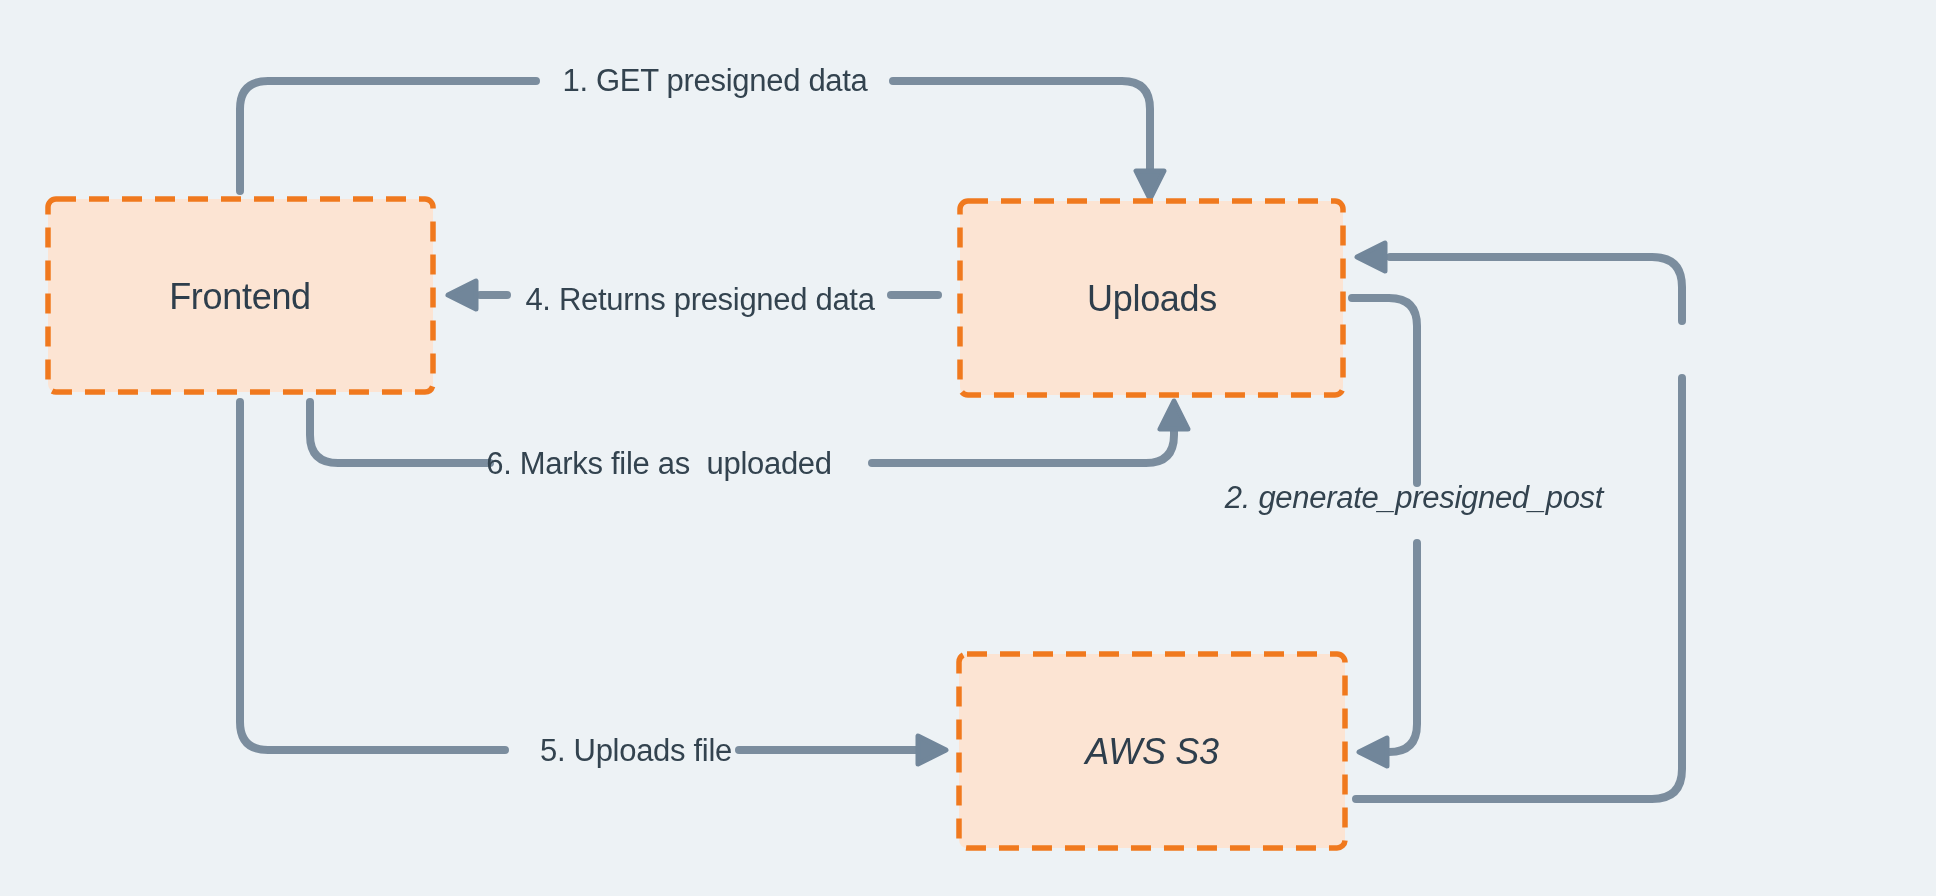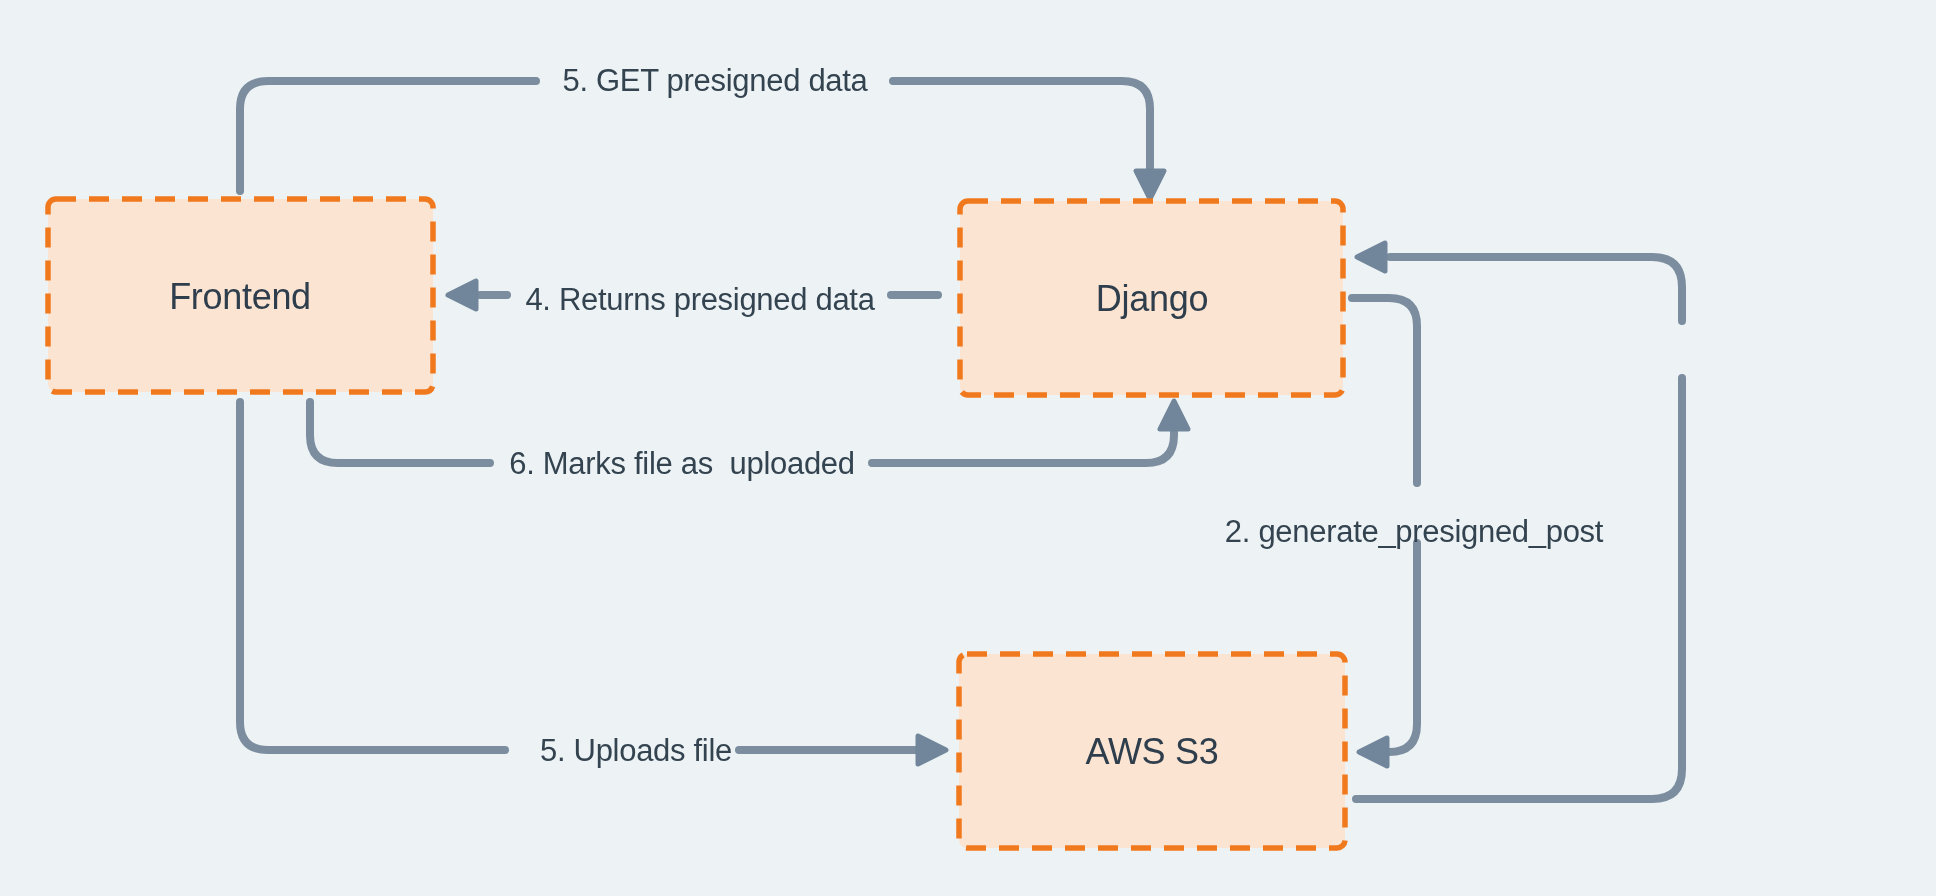--- a/index.html
+++ b/index.html
@@ -62,22 +62,22 @@
       <path class="edge-line" d="M 872 463 L 1146 463 Q 1174 463 1174 435 L 1174 426"></path>
       <polygon class="edge-head" points="1160,429 1188,429 1174,401"></polygon>
     </g>
 
     <rect class="node-rect" x="48" y="199" width="385" height="193" rx="8"></rect>
     <rect class="node-rect" x="960" y="201" width="383" height="194" rx="8"></rect>
     <rect class="node-rect" x="959" y="654" width="386" height="194" rx="8"></rect>
   </svg>
 
   <div class="node-label" style="left:240px;top:297px;">Frontend</div>
-  <div class="node-label" style="left:1152px;top:299px;">Django</div>
-  <div class="node-label" style="left:1152px;top:752px;">AWS S3</div>
+  <div class="node-label" style="left:1152px;top:299px;">Uploads</div>
+  <div class="node-label" style="left:1152px;top:752px;font-style:italic;">AWS S3</div>
 
-  <div class="edge-label" style="left:715px;top:81px;">5. GET presigned data</div>
-  <div class="edge-label" style="left:1414px;top:532px;">2. generate_presigned_post</div>
+  <div class="edge-label" style="left:715px;top:81px;">1. GET presigned data</div>
+  <div class="edge-label" style="left:1414px;top:498px;font-style:italic;">2. generate_presigned_post</div>
   <div class="edge-label" style="left:700px;top:300px;">4. Returns presigned data</div>
   <div class="edge-label" style="left:636px;top:751px;">5. Uploads file</div>
-  <div class="edge-label" style="left:682px;top:464px;">6. Marks file as  uploaded</div>
+  <div class="edge-label" style="left:659px;top:464px;">6. Marks file as  uploaded</div>
 
 </div>
 
 </body></html>

